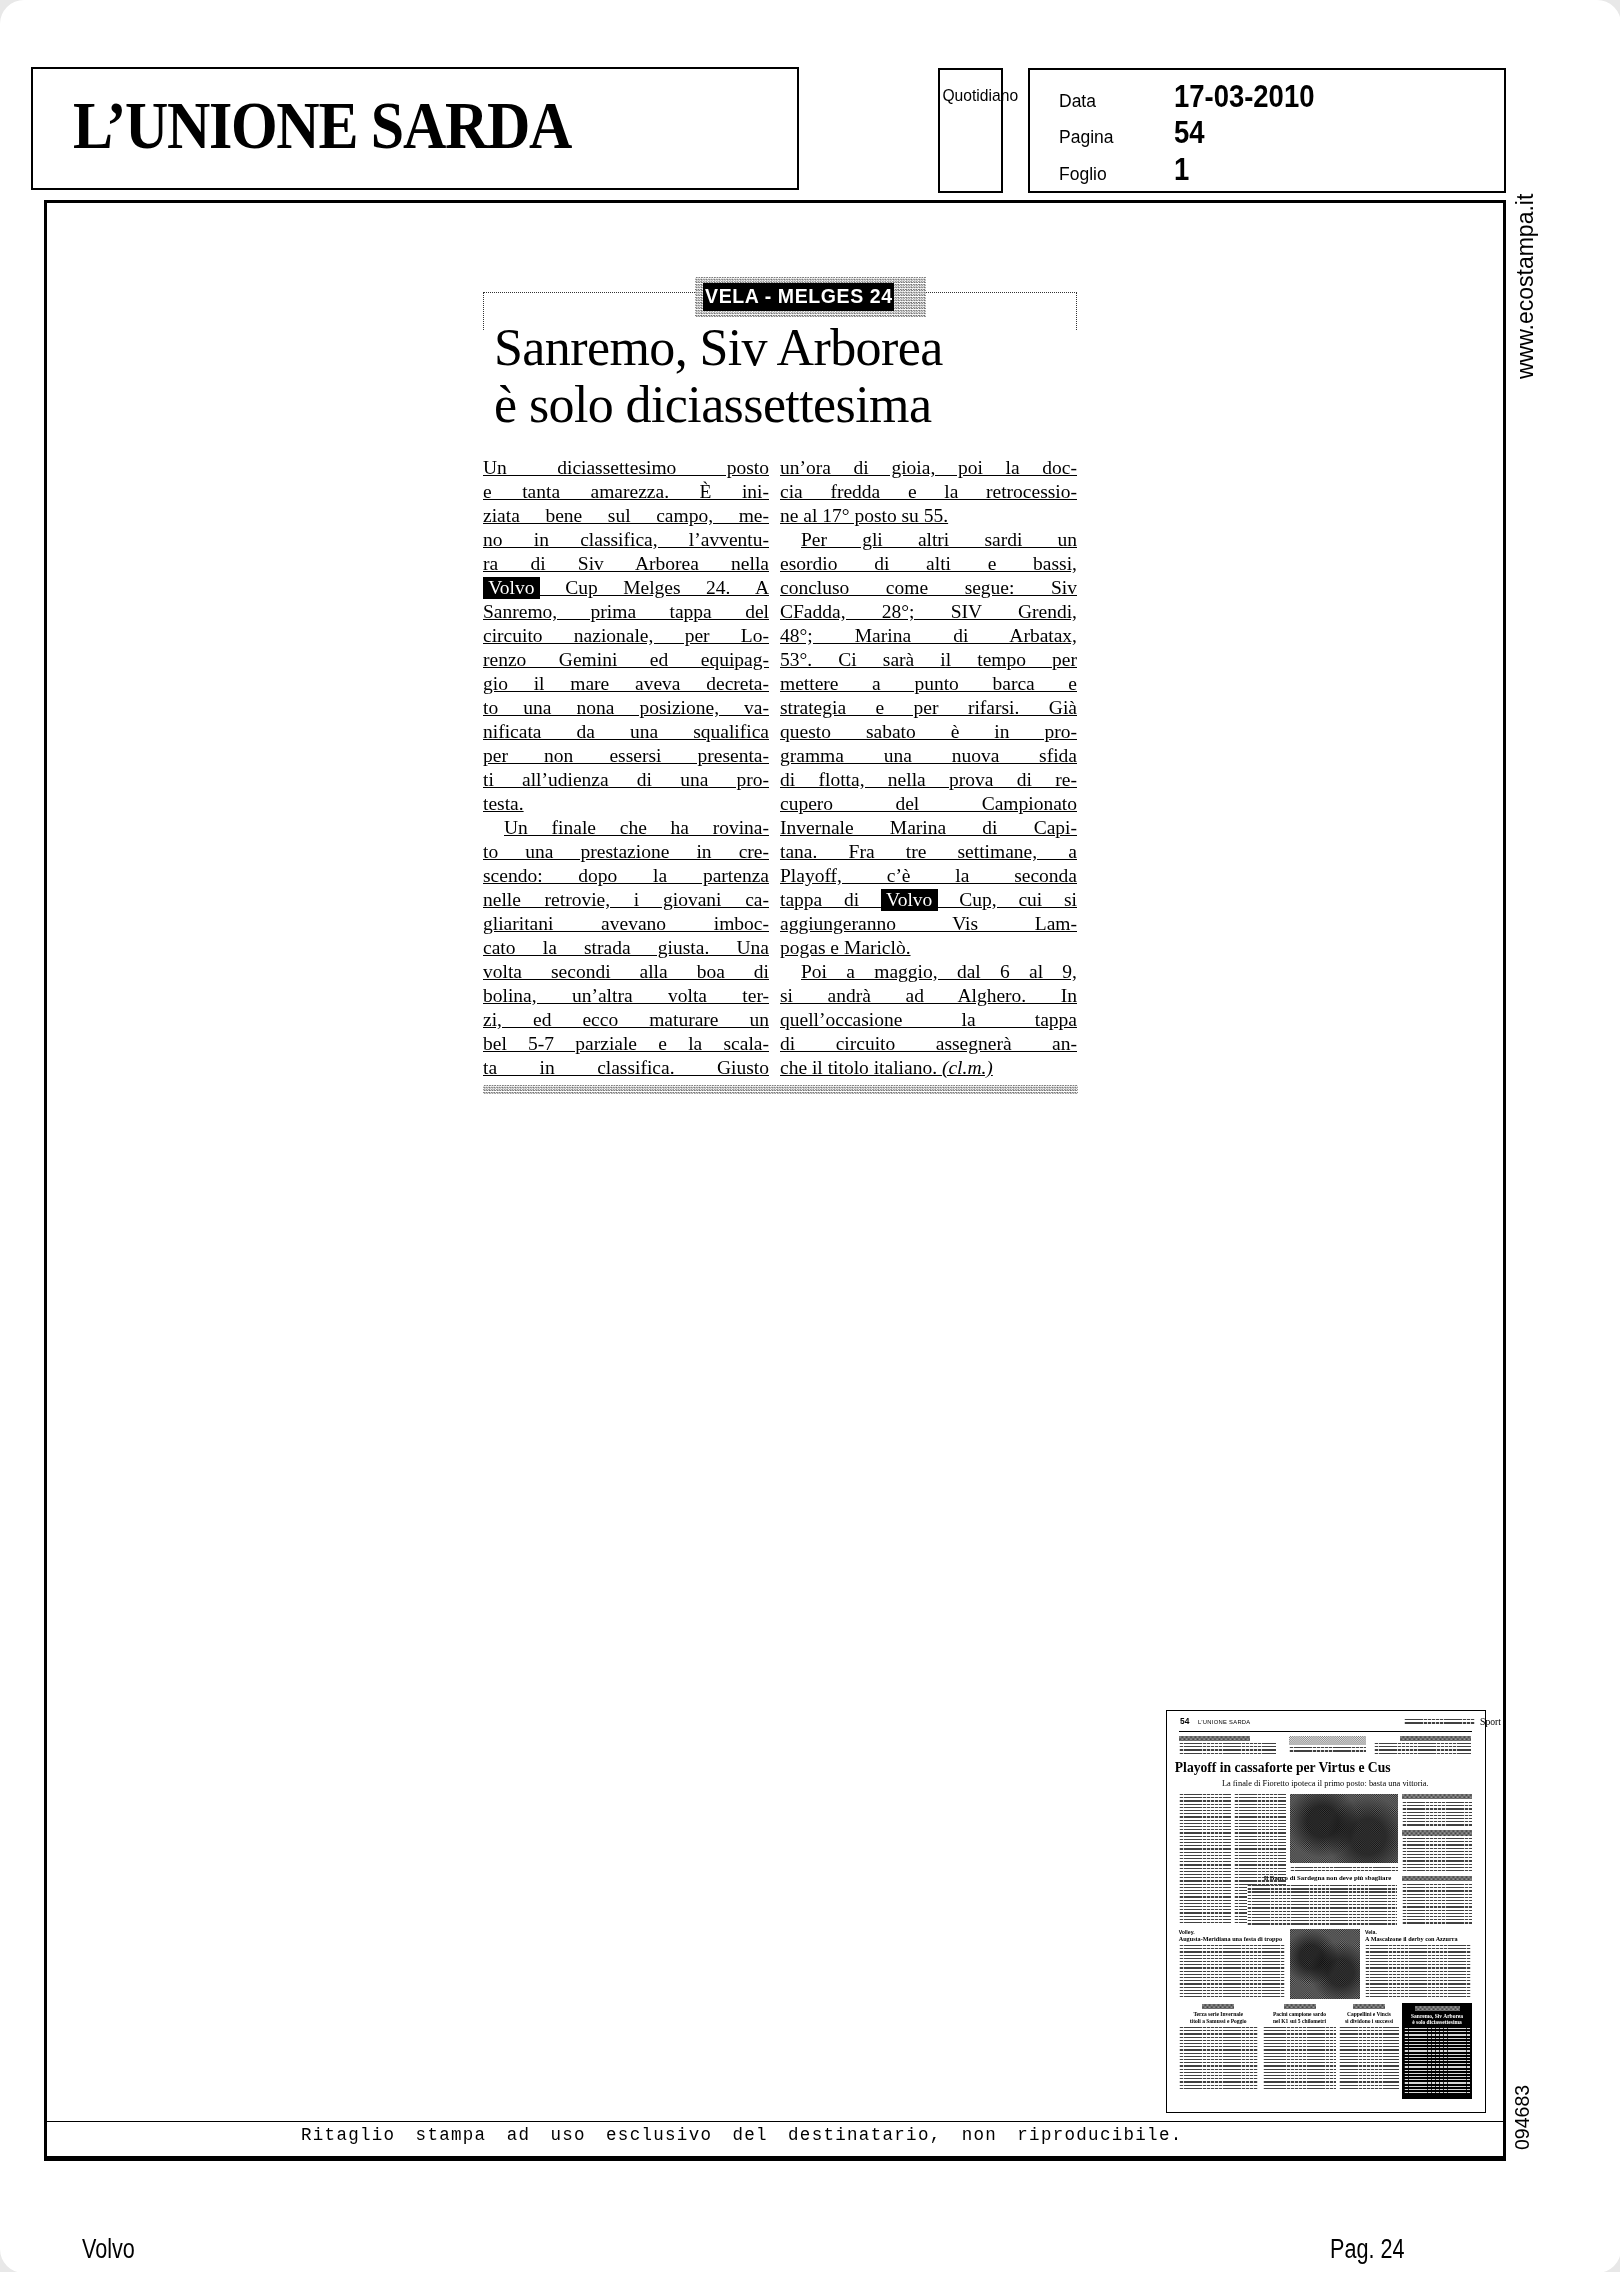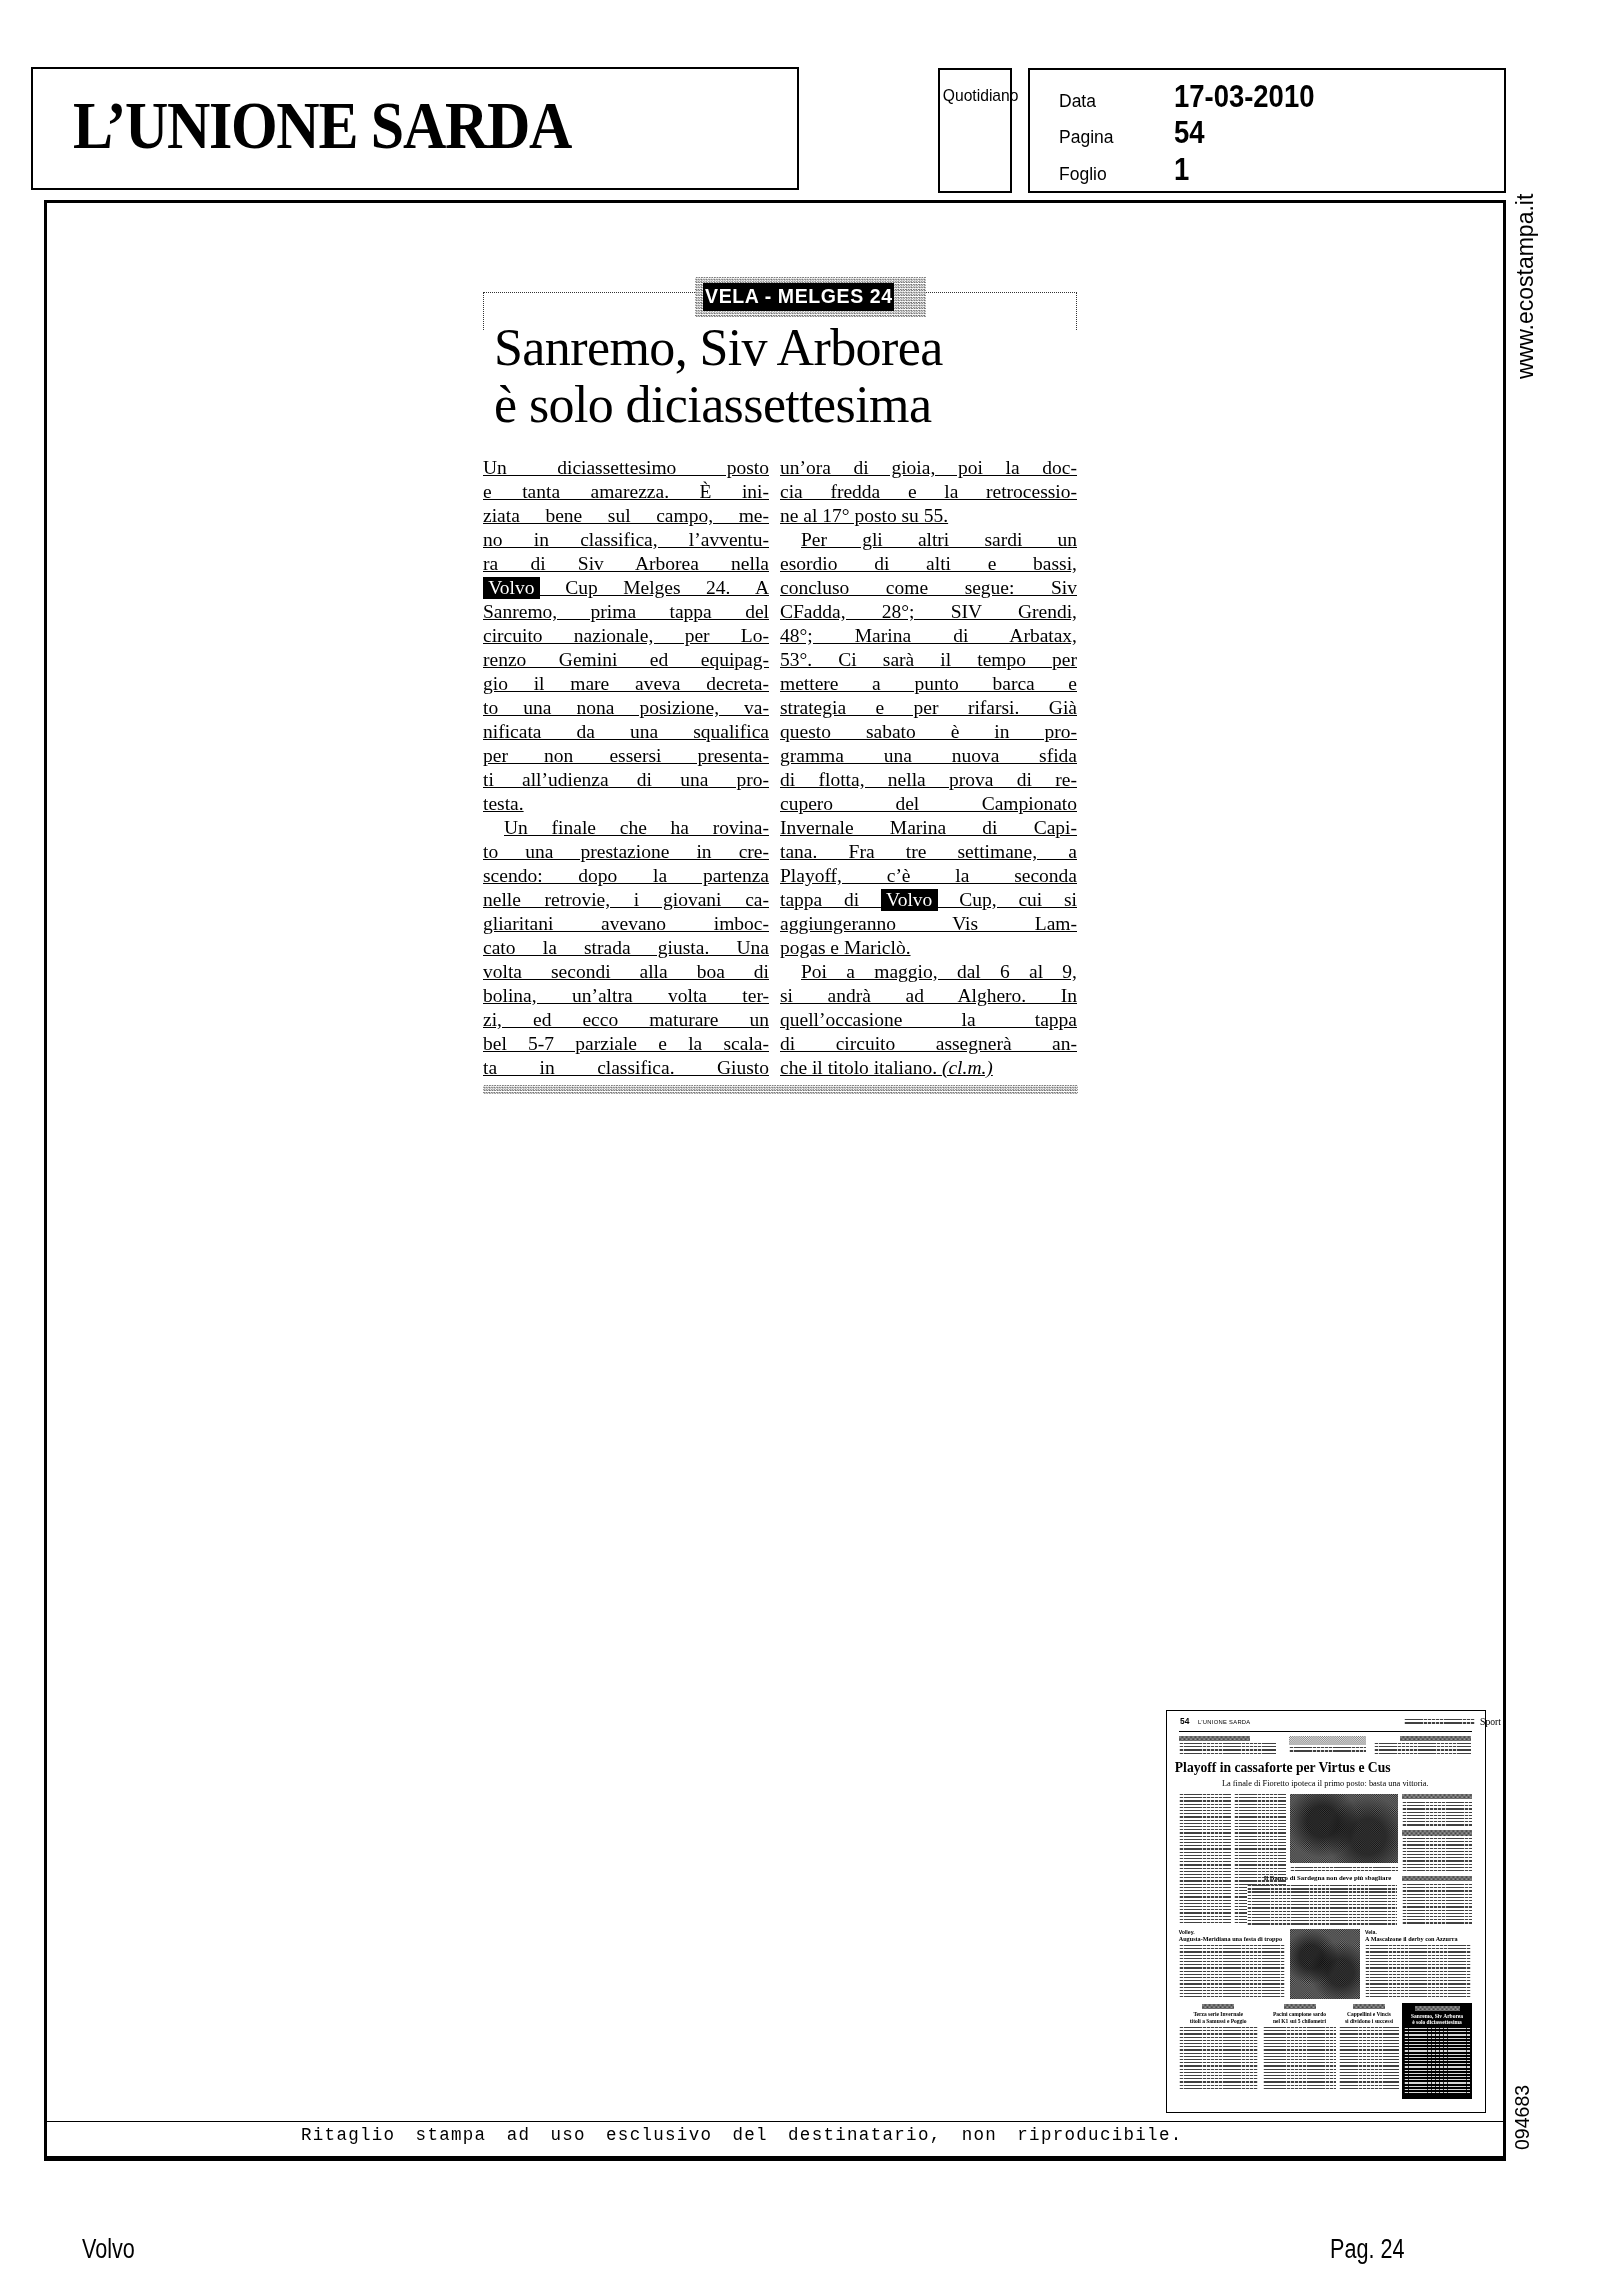--- a/index.html
+++ b/index.html
@@ -1,24 +1,24 @@
 <!DOCTYPE html>
 <html style="font-size:10.4px"><head>
 <meta charset="utf-8">
 <style>
   html,body{margin:0;padding:0;background:#e8e8e8;}
   #page{position:relative;width:1621px;height:2273px;background:#ffffff;color:#000;
-        font-family:"Liberation Serif",serif;overflow:hidden;}
+        font-family:"Liberation Serif",serif;overflow:hidden;border-radius:24px;}
   .abs{position:absolute;}
 
   
   .logo-box{left:31px;top:67px;width:768px;height:123px;border:2.6px solid #000;box-sizing:border-box;}
   .masthead{position:absolute;left:40px;top:50%;transform:translateY(-54%) scaleY(1.12);
             font-weight:bold;font-size:60px;letter-spacing:-1.3px;white-space:nowrap;}
-  .quot-box{left:938px;top:68px;width:74px;height:125px;border:2.6px solid #000;box-sizing:border-box;}
+  .quot-box{left:938px;top:68px;width:65px;height:125px;border:2.6px solid #000;box-sizing:border-box;}
   .quot{margin-top:15.6px;text-align:center;font-family:"Liberation Sans",sans-serif;font-size:17px;
         transform:scaleX(.92);transform-origin:center top;}
   .meta-box{left:1028px;top:68px;width:478px;height:125px;border:2.6px solid #000;box-sizing:border-box;}
   .meta-row{position:absolute;left:21px;display:flex;align-items:baseline;}
   .meta-row.r1{top:9px;} .meta-row.r2{top:45px;} .meta-row.r3{top:82px;}
   .mlabel{width:115px;font-family:"Liberation Sans",sans-serif;font-size:17.5px;margin-left:8px;}
   .mvalue{font-family:"Liberation Sans",sans-serif;font-weight:bold;font-size:30.5px;
           transform:scaleX(.9);transform-origin:left center;display:inline-block;white-space:nowrap;}
 
   

